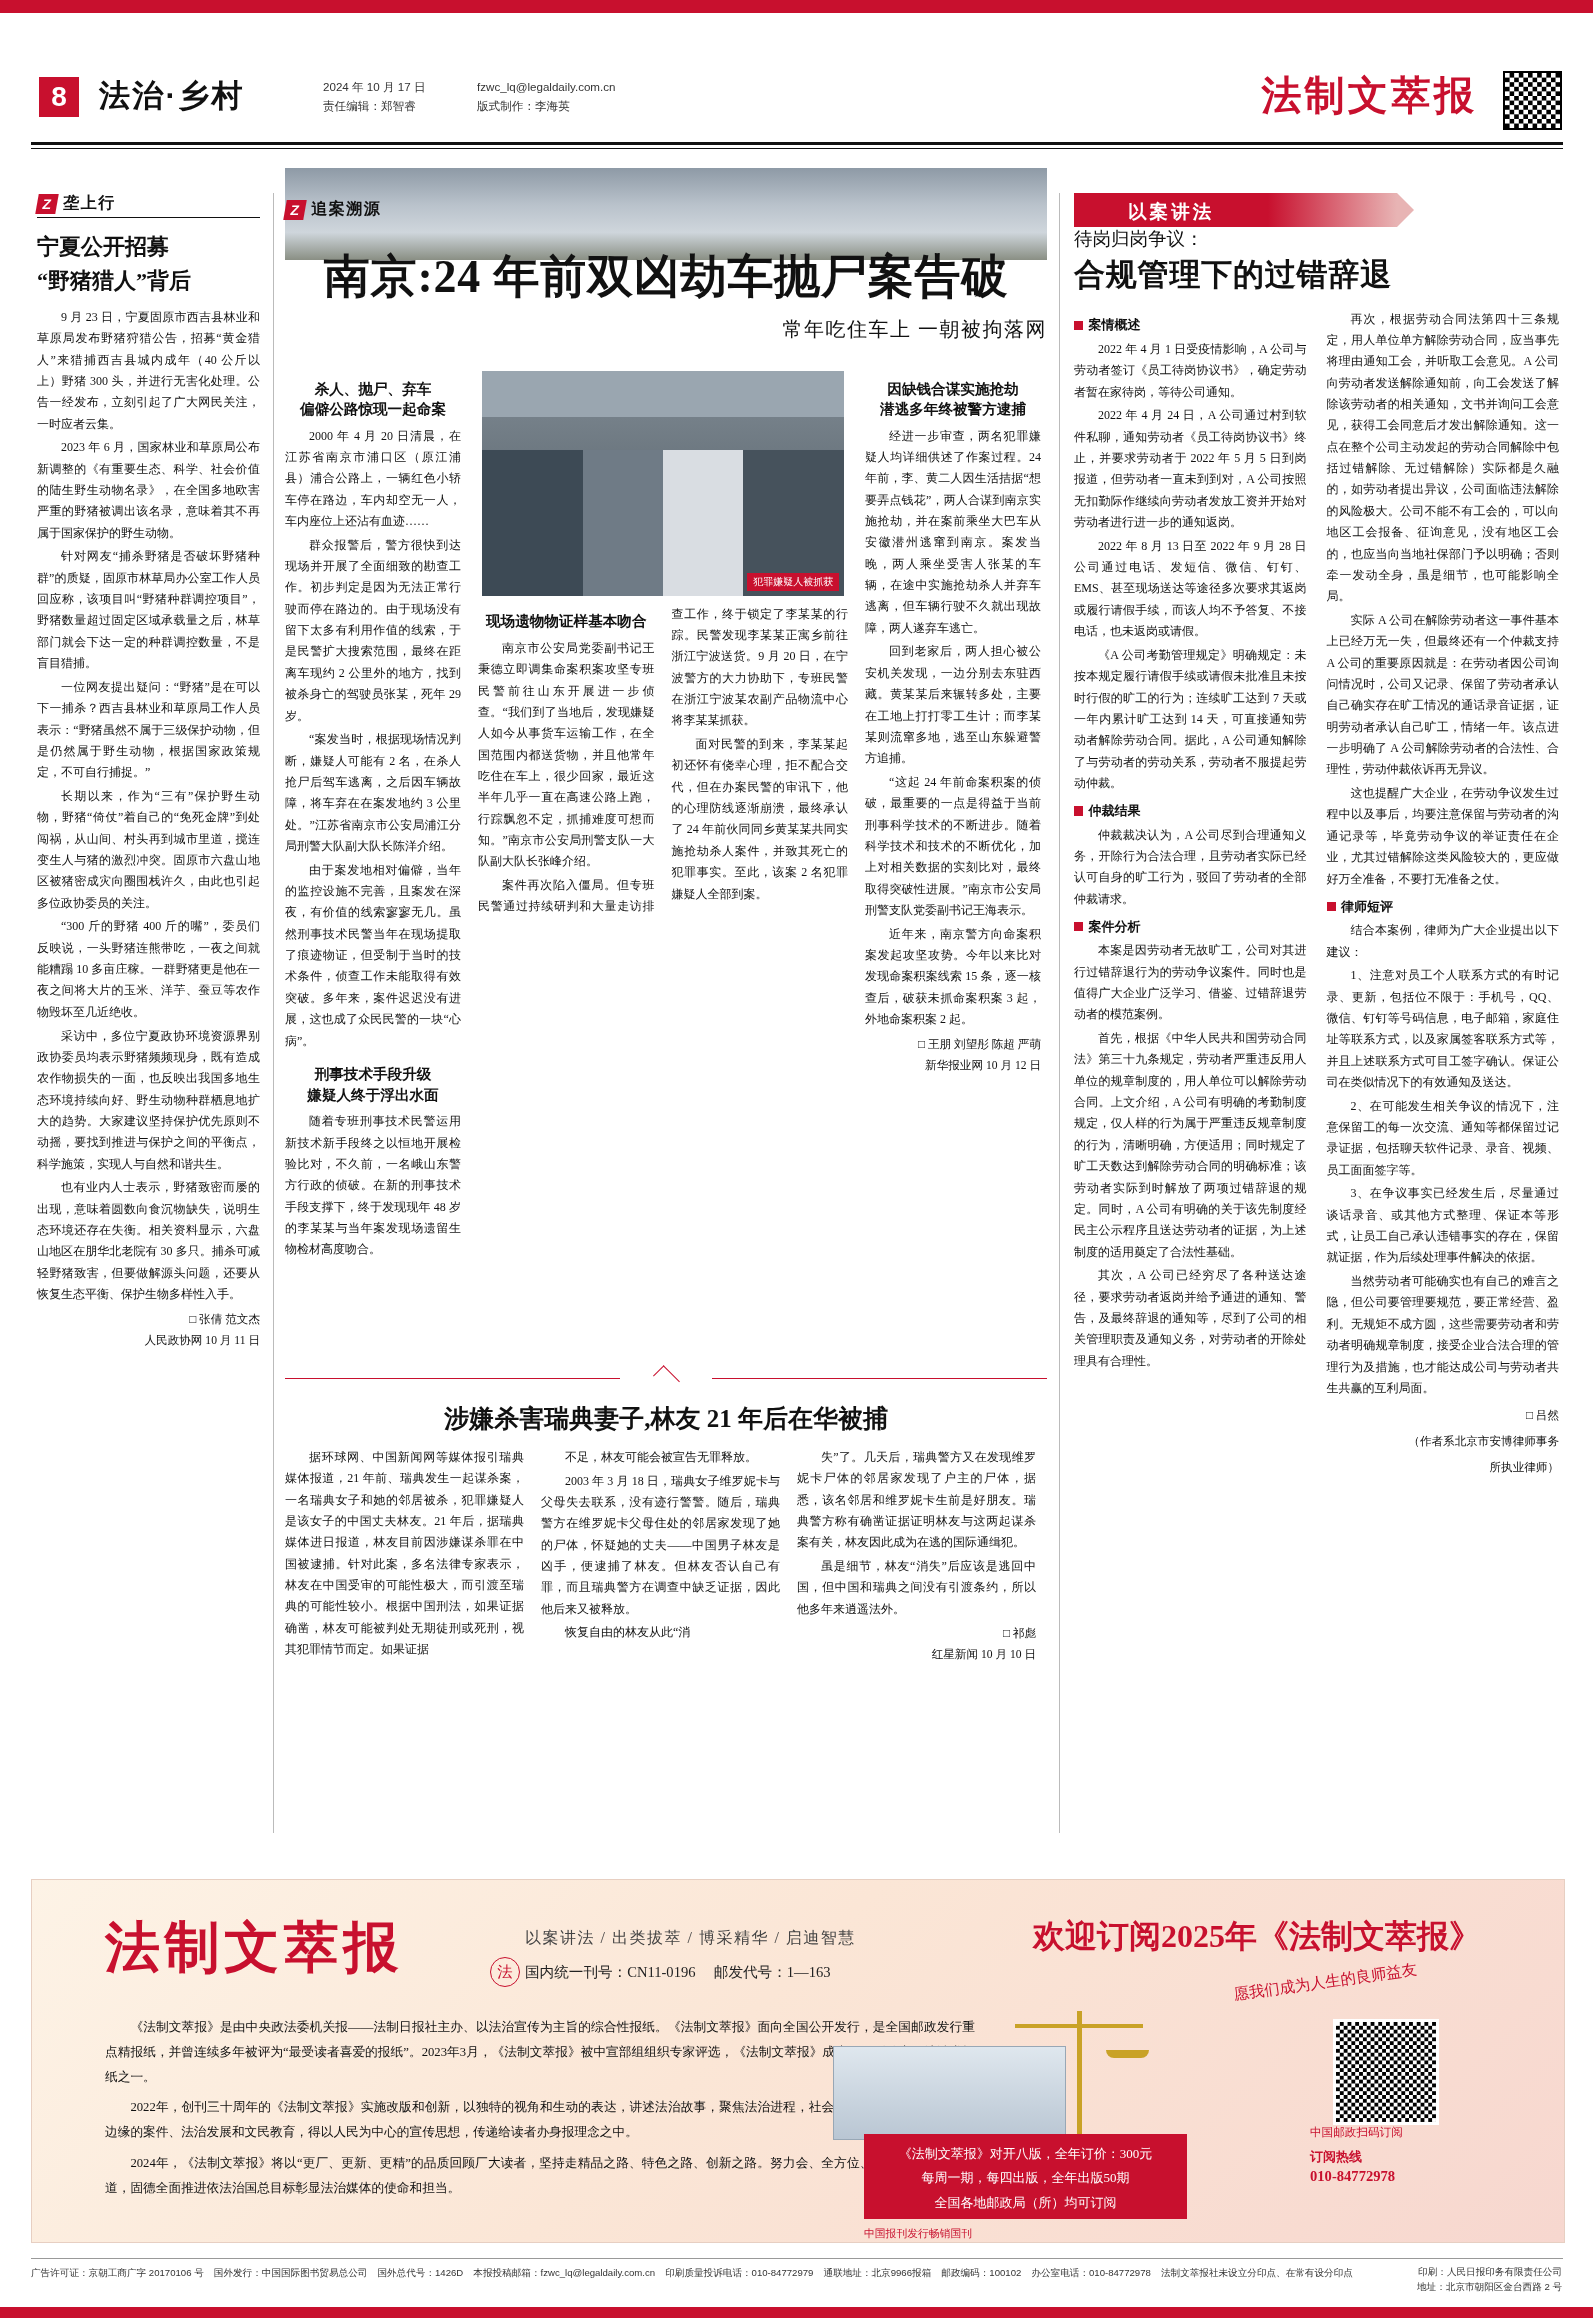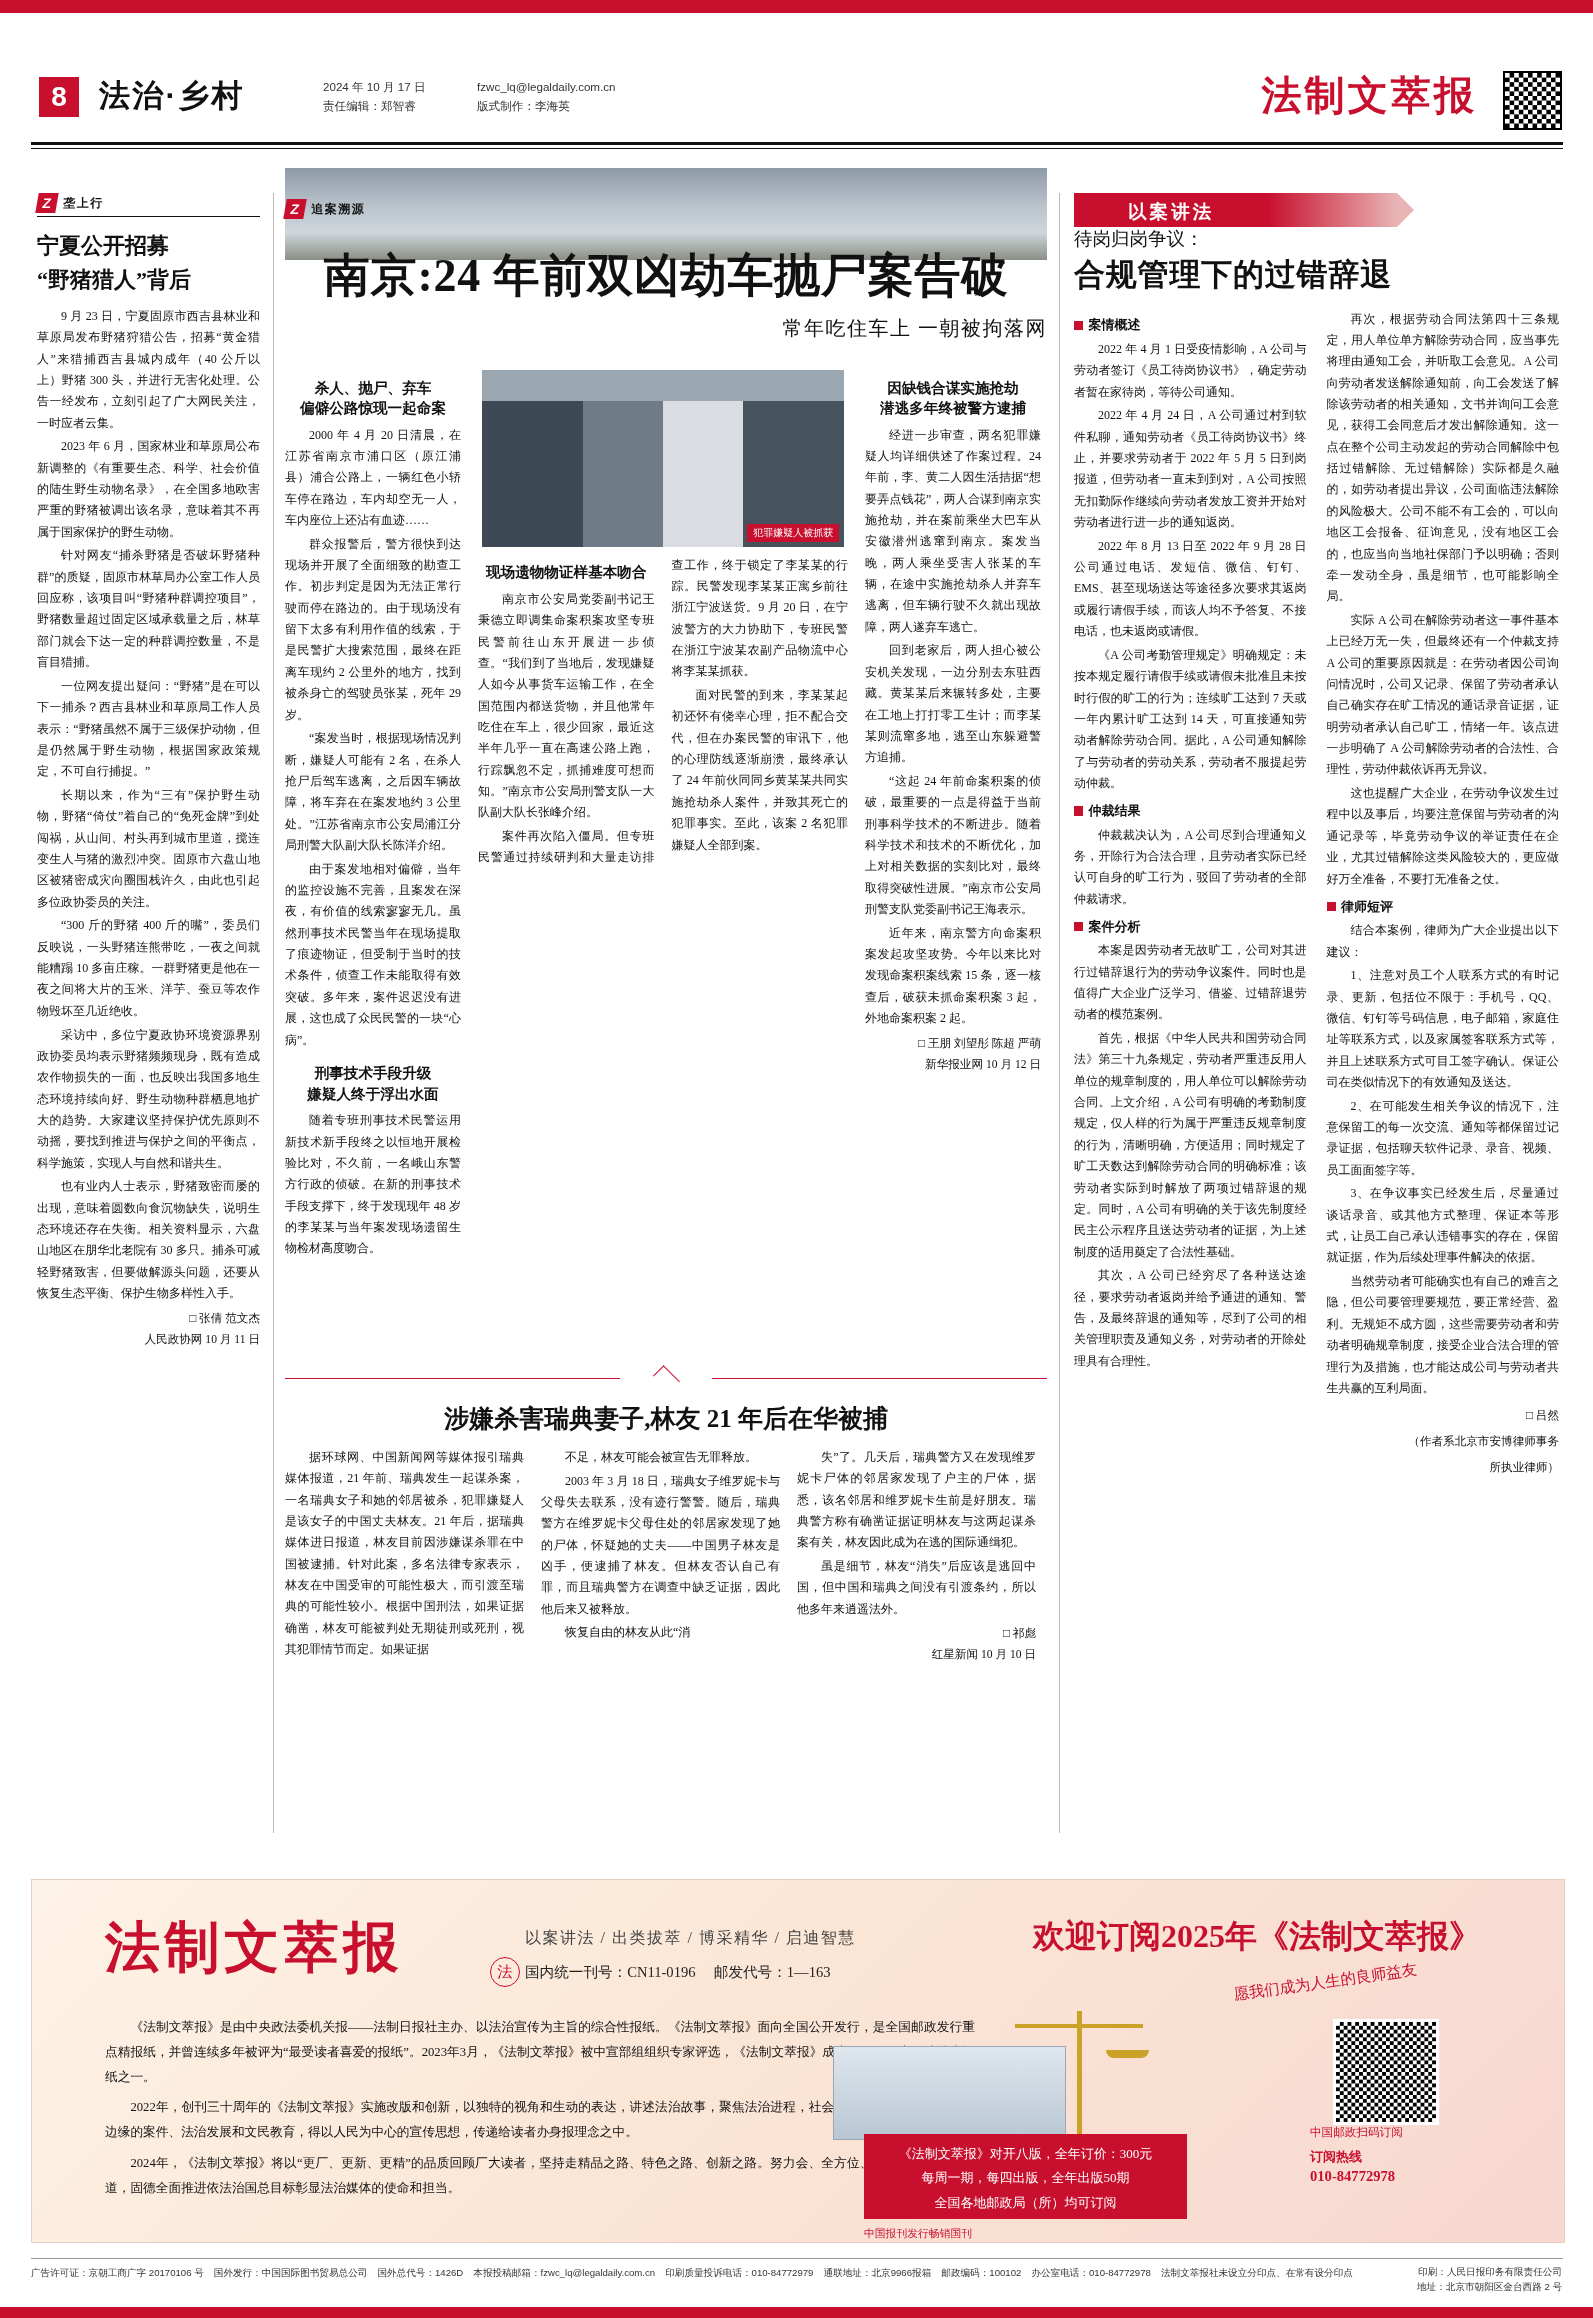--- a/index.html
+++ b/index.html
@@ -22,41 +22,41 @@
   .rulethick{position:absolute;left:31px;top:142px;width:1532px;height:3.1px;background:#111;}
   .rulethin{position:absolute;left:31px;top:148px;width:1532px;height:0.8px;background:#111;}
 
   
   .col-left{position:absolute;left:37px;top:193px;width:223px;}
   .vline{position:absolute;background:#bbb;width:0.8px;}
 
   .sechead{display:flex;align-items:center;gap:6.2px;margin-bottom:7.7px;}
   .sqlogo{width:20px;height:20px;background:#c8102e;color:#fff;font-weight:bold;font-size:14px;
           font-family:"Liberation Sans",sans-serif;text-align:center;line-height:20px;transform:skewX(-10deg);}
-  .sechead .label{font-size:12px;font-weight:bold;letter-spacing:1.5px;font-family:"Liberation Sans",sans-serif;}
+  .sechead .label{font-size:16px;font-weight:bold;letter-spacing:1.5px;font-family:"Liberation Sans",sans-serif;}
   .sechead-underline{border-bottom:1.5px solid #111;padding-bottom:3.1px;margin-bottom:10.8px;}
 
   .hl-title{font-size:22px;font-weight:bold;text-align:left;line-height:1.35;margin:14px 0 4.6px;}
   .hl-title2{font-size:22px;font-weight:bold;text-align:left;line-height:1.35;margin:0 0 10.8px;}
 
   .body-text{font-size:12px;line-height:1.78;text-align:justify;text-justify:inter-ideograph;}
   .body-text p{margin:0 0 2.3px;text-indent:2em;}
   .byline{text-align:right;font-size:11.6px;margin-top:6.2px;}
 
   
   .feature{position:absolute;left:285px;top:193px;width:762px;}
   .photo-banner{position:absolute;left:285px;top:168px;width:762px;height:92px;
     background:linear-gradient(180deg,#8e9aa6 0%,#b9c2cb 40%,#cfd6dc 70%,#8a8f84 100%);}
   .feat-head{position:relative;z-index:3;margin-top:6.2px;}
   .feat-title{font-size:46px;font-weight:bold;text-align:center;letter-spacing:0.8px;margin:26px 0 7.7px;}
   .feat-sub{font-size:20px;text-align:right;margin-bottom:28px;letter-spacing:1.5px;}
   .feat-cols{display:flex;gap:17px;}
   .fcol{width:176px;}
   .subhead{font-size:14.6px;font-weight:bold;text-align:center;line-height:1.4;margin:7.7px 0 6.2px;}
-  .photo{width:362px;height:177px;background:linear-gradient(180deg,#7f8a93,#4f5a62);position:relative;
+  .photo{width:362px;height:225px;background:linear-gradient(180deg,#7f8a93,#4f5a62);position:relative;
          margin:0 auto 7.7px;overflow:hidden;}
   .photo .people{position:absolute;left:0;bottom:0;width:362px;height:146px;
          background:linear-gradient(90deg,#3d4a55 0 28%, #6f7b86 28% 50%, #d9dde2 50% 72%, #46525c 72% 100%);}
   .photo .cap{position:absolute;right:4.6px;bottom:4.6px;background:#c8102e;color:#fff;font-size:10px;
          padding:2.3px 6.2px;font-family:"Liberation Sans",sans-serif;}
   .photo .sky{position:absolute;left:0;top:0;width:362px;height:46px;background:#9aa6b0;}
 
   
   .feature2{position:absolute;left:285px;top:1363px;width:762px;}
   .f2-title{font-size:25px;font-weight:bold;text-align:center;margin:14px 0 12.3px;}

